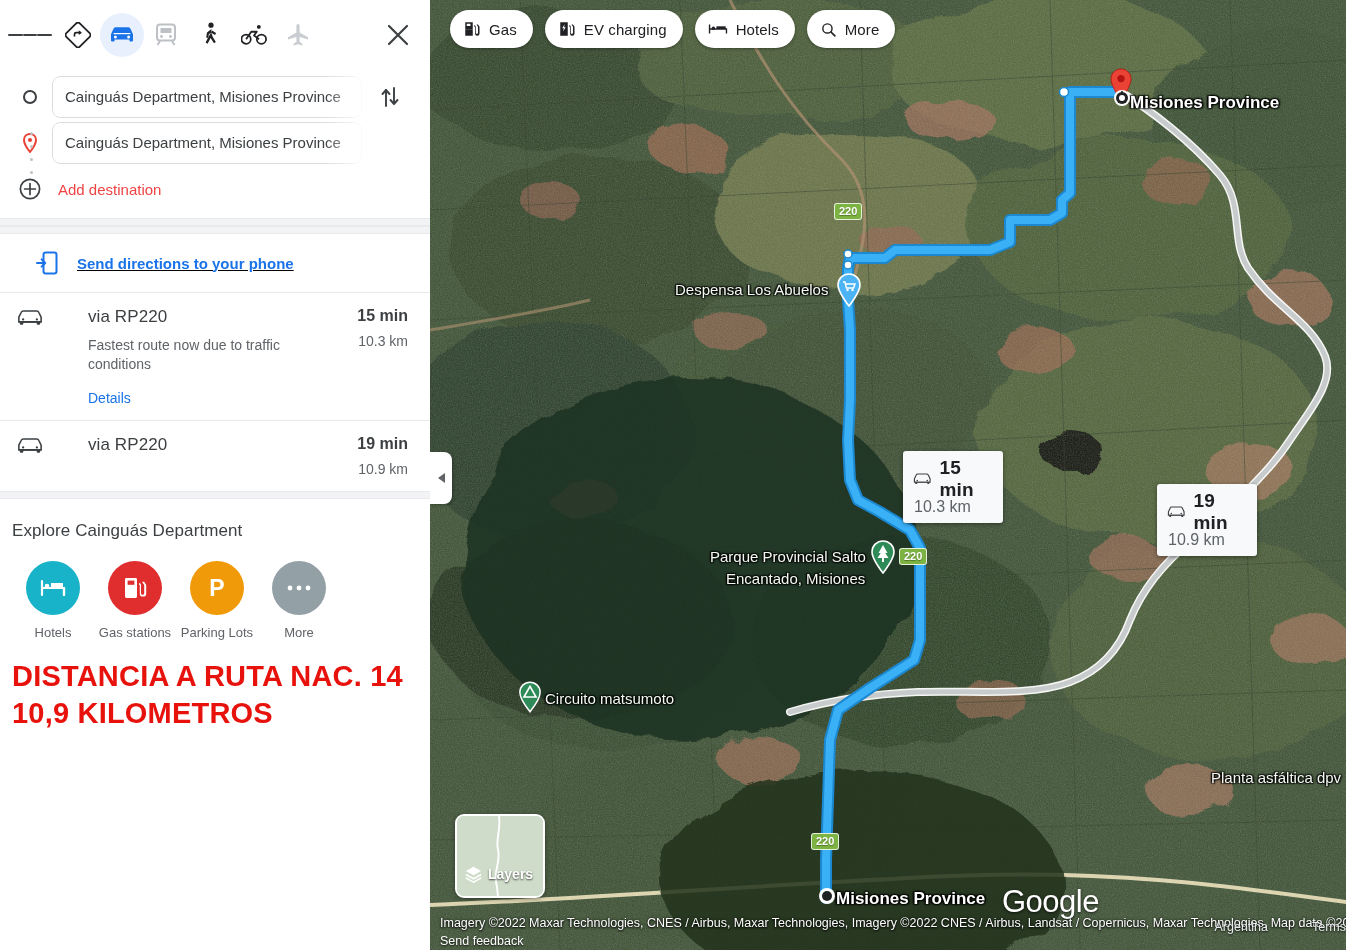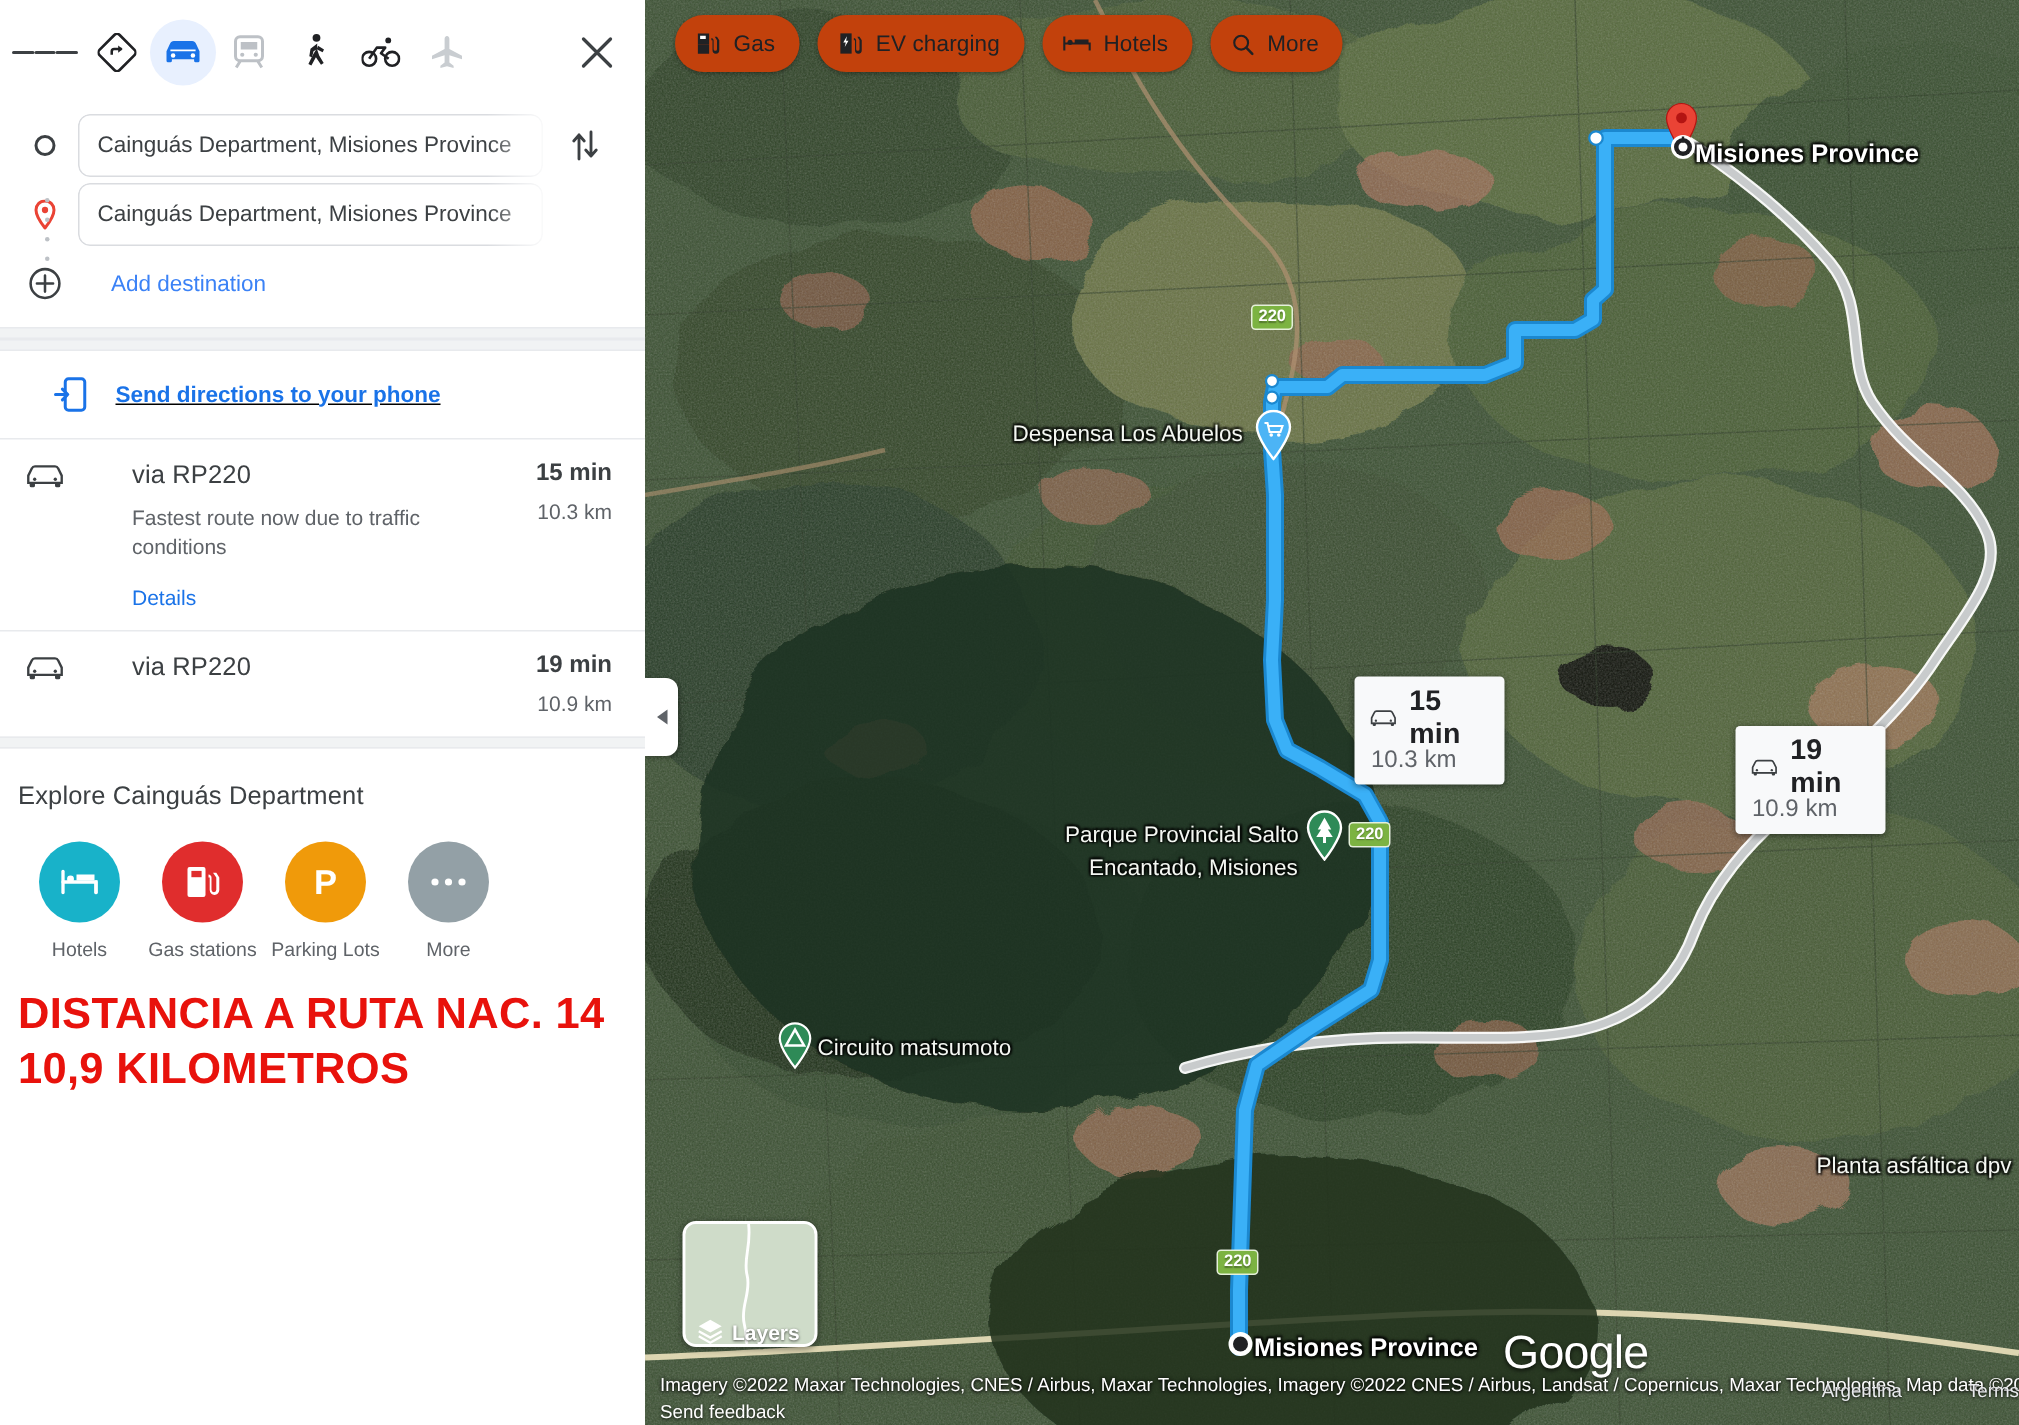--- a/index.html
+++ b/index.html
@@ -51,21 +51,21 @@
     overflow: hidden; white-space: nowrap;
     line-height: 40px;
     -webkit-mask-image: linear-gradient(90deg,#000 88%,rgba(0,0,0,.15) 100%);
             mask-image: linear-gradient(90deg,#000 88%,rgba(0,0,0,.15) 100%);
   }
   .swap-btn { width: 44px; height:44px; display:flex; align-items:center; justify-content:center; cursor:pointer; margin-left:6px;}
   .dots-conn { position:absolute; left: 30px; top: 62px; height: 42px; width: 2px; display:flex; flex-direction:column; justify-content:space-between; align-items:center;}
   .dots-conn i { display:block; width:3px; height:3px; border-radius:50%; background:#bdc1c6; }
 
   .add-dest { display:flex; align-items:center; height:46px; padding-left:8px; cursor:pointer; }
-  .add-dest-label { font-size: 15px; color: #3b82f6; margin-left: 22px;}
+  .add-dest-label { font-size: 15px; color: #ef4444; margin-left: 6px;}
 
   .hr { height:1px; background:#e8eaed; }
   .thickbar { height: 8px; background: #f1f3f4; border-top:1px solid #e8eaed; border-bottom:1px solid #e8eaed;}
 
   .leave-row { display:flex; align-items:center; height:56px; padding: 0 22px 0 60px; }
   .leave-now { font-size:15px; color:#3c4043; cursor:pointer; display:flex; align-items:center; gap:8px;}
   .caret { width:0;height:0;border-left:5px solid transparent;border-right:5px solid transparent;border-top:6px solid #5f6368;}
   .opts { margin-left:auto; color:#1a73e8; font-size:15px; cursor:pointer;}
 
   .send-row { display:flex; align-items:center; height:58px; padding-left: 25px; cursor:pointer;text-decoration:underline; }
@@ -88,36 +88,36 @@
   .cat .lbl { font-size:13px; color:#5f6368; margin-top:10px; white-space:nowrap;}
 
   .redtext { color:#e8120c; font-weight:bold; font-size:29px; line-height:1.28;
              padding: 18px 0 0 12px; letter-spacing:.2px; }
 
   
   #map { position:absolute; left:430px; top:0; width:916px; height:950px; overflow:hidden; background:#2d4229;}
   #sat { position:absolute; inset:0; }
 
   .chips { position:absolute; top:10px; left:20px; display:flex; gap:12px; z-index:20;}
-  .chip { height:38px; border-radius:19px; background:#c2410c; display:flex; align-items:center;
+  .chip { height:38px; border-radius:19px; background:#ffffff; display:flex; align-items:center;
           padding: 0 16px 0 13px; gap:8px; box-shadow: 0 1px 3px rgba(0,0,0,.35); cursor:pointer;}
   .chip .t { font-size:15px; color:#202124; letter-spacing:.1px;}
 
   .collapse-handle {
     position:absolute; left:0px; top:452px; width:22px; height:52px;
     background:#fff; border-radius:0 8px 8px 0; box-shadow: 1px 1px 3px rgba(0,0,0,.3);
     display:flex; align-items:center; justify-content:center; cursor:pointer; z-index:25;
   }
   .collapse-handle .tri { width:0;height:0;border-top:5px solid transparent;border-bottom:5px solid transparent;border-right:7px solid #5f6368;}
 
   .layers-box { position:absolute; left:25px; bottom:52px; width:90px; height:84px;
     border:2px solid #fff; border-radius:9px; overflow:hidden; cursor:pointer; z-index:22;
     box-shadow:0 1px 4px rgba(0,0,0,.4); background:#cfdcc9;}
   .layers-label { position:absolute; left:0; bottom:0; width:100%; height:30px;
-    display:flex; align-items:flex-end; gap:6px; padding-left:8px; color:#fff; font-size:14px; font-weight:600;
+    display:flex; align-items:flex-start; gap:6px; padding-left:8px; color:#fff; font-size:14px; font-weight:600;
     text-shadow: 0 1px 2px rgba(0,0,0,.7);}
 
   .attrib { position:absolute; left:10px; bottom:20px; font-size:12.5px; color:#fff;
     text-shadow: 0 1px 2px rgba(0,0,0,.9), 0 0 3px rgba(0,0,0,.8); white-space:nowrap; z-index:21;}
   .feedback { position:absolute; left:10px; bottom:2px; font-size:12.5px; color:#fff;
     text-shadow: 0 1px 2px rgba(0,0,0,.9); cursor:pointer; z-index:21;}
   .terms { position:absolute; bottom:16px; font-size:12.5px; color:#e8eaed;
     text-shadow:0 1px 2px rgba(0,0,0,.9); z-index:21; cursor:pointer;}
 
   .glogo { position:absolute; left:572px; bottom:30px; z-index:21;

